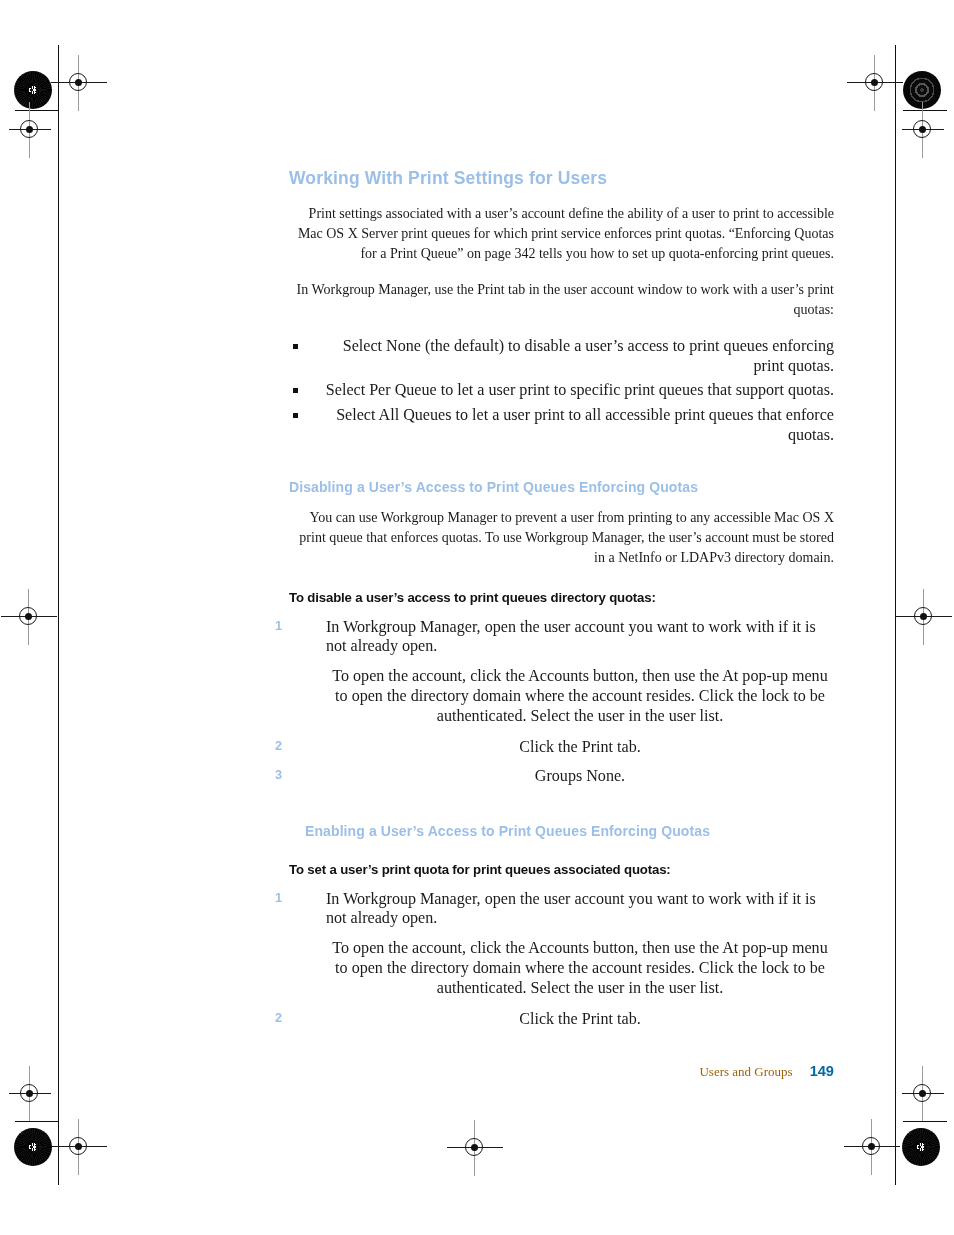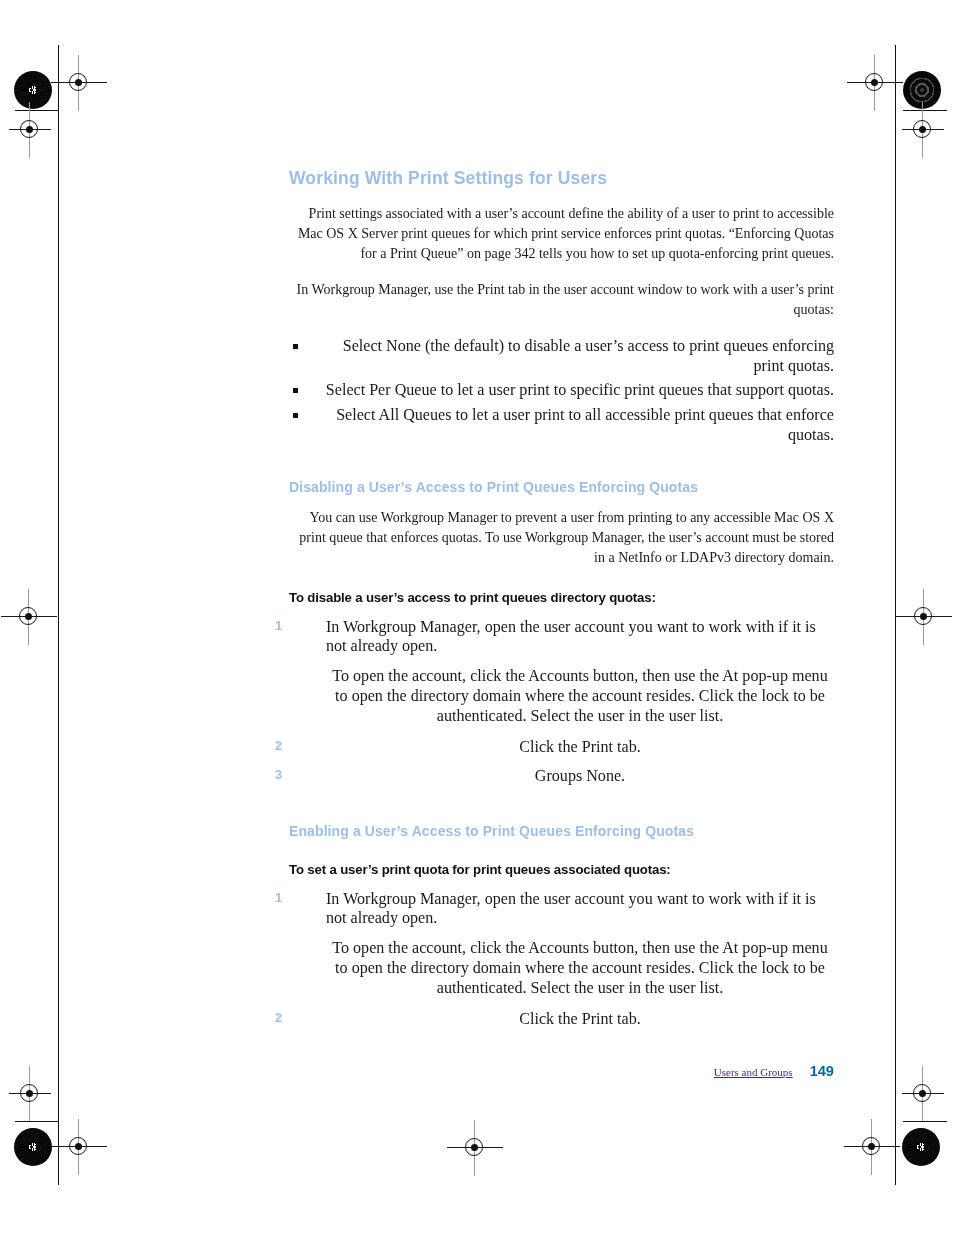--- a/index.html
+++ b/index.html
@@ -183,24 +183,23 @@
   
   .footer {
     position: absolute;
     left: 289px;
     top: 1062px;
     width: 545px;
     text-align: right;
     white-space: nowrap;
   }
   .footer .fname {
-    font-size: 11px;
-    color: #4c1d95;
+    font-size: 13px;
+    color: #a16207;
     font-family: "Liberation Serif", "DejaVu Serif", serif;
-    text-decoration: underline;
   }
   .footer .fnum {
     font-family: "Liberation Sans", "DejaVu Sans", sans-serif;
     font-size: 14.6px;
     font-weight: bold;
     color: #0369a1;
     margin-left: 17px;
   }
 </style>
 </head>
@@ -325,21 +324,21 @@
       <li class="step tight">
         <span class="num">2</span>
         <p>Click the Print tab.</p>
       </li>
       <li class="step tight">
         <span class="num">3</span>
         <p>Groups None.</p>
       </li>
     </ol>
 
-    <h2 class="sub-title" style="margin-top:37px;">Enabling a User’s Access to Print Queues Enforcing Quotas</h2>
+    <h2 class="sub-title" style="margin-top:37px;margin-left:16px;">Enabling a User’s Access to Print Queues Enforcing Quotas</h2>
     <h3 class="proc-title">To set a user’s print quota for print queues associated quotas:</h3>
 
     <ol class="steps">
       <li class="step">
         <span class="num">1</span>
         <p>In Workgroup Manager, open the user account you want to work with if it is not already open.</p>
         <p>To open the account, click the Accounts button, then use the At pop-up menu to open the directory domain where the account resides. Click the lock to be authenticated. Select the user in the user list.</p>
       </li>
       <li class="step tight">
         <span class="num">2</span>

